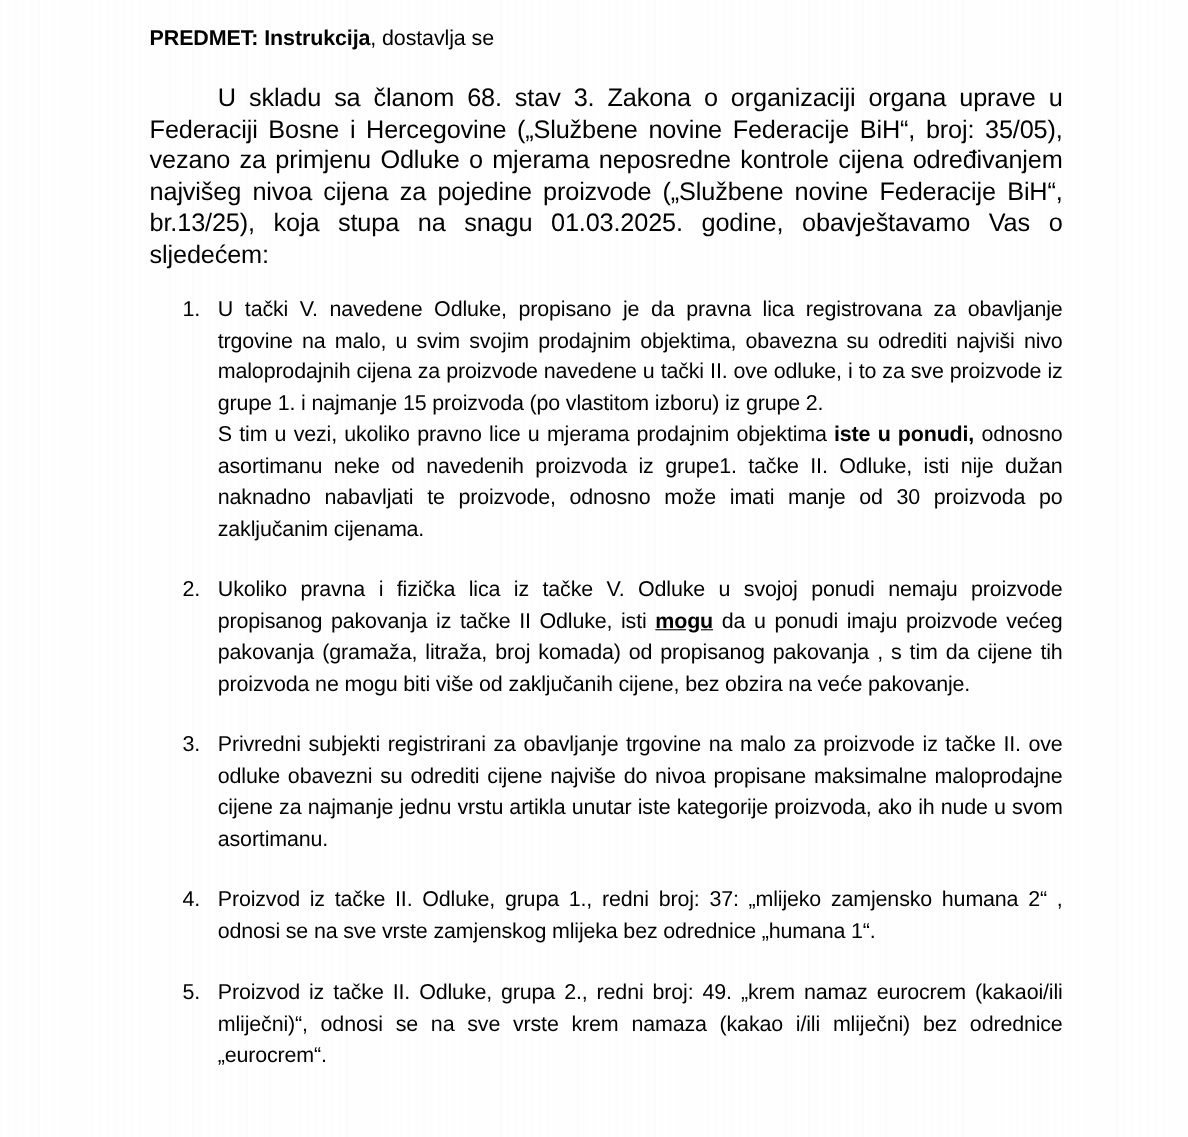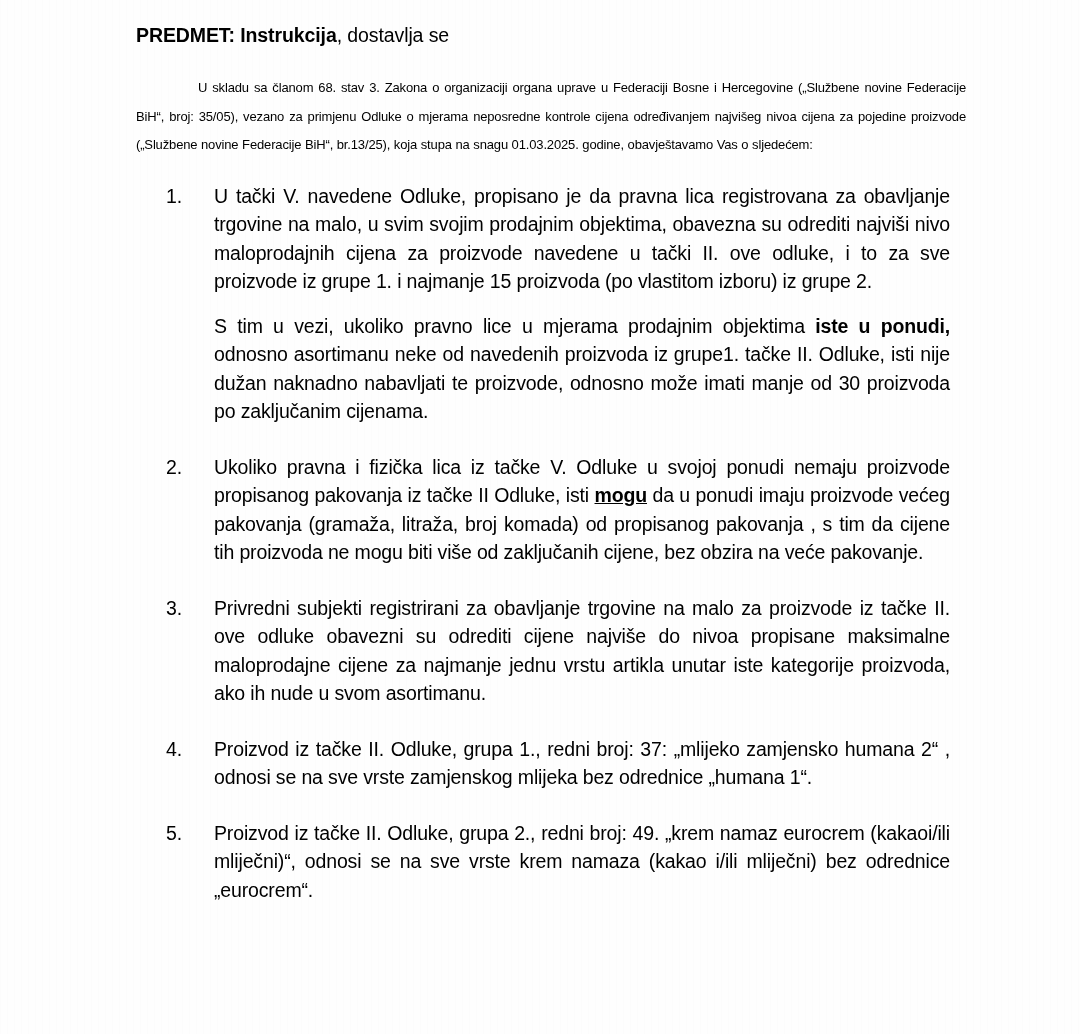--- a/index.html
+++ b/index.html
@@ -41,21 +41,21 @@
     margin: 0 0 26px 0;
     letter-spacing: -0.1px;
     white-space: nowrap;
   }
   .subject-line .lbl { font-weight: bold; }
   .subject-line .val { font-weight: bold; }
   .subject-line .rest { font-weight: normal; }
 
   
   .intro {
-    font-size: 13px;
+    font-size: 23px;
     line-height: 28.5px;
     text-align: justify;
     text-justify: inter-word;
     margin: 0;
     text-indent: 62px;
     letter-spacing: -0.15px;
     word-spacing: 0.2px;
   }
 
   
@@ -79,21 +79,21 @@
     position: absolute;
     left: 30px;
     top: 0;
     width: 30px;
     text-align: left;
     font-size: 19.5px;
     line-height: 28.5px;
     letter-spacing: -0.15px;
   }
   .para {
-    margin: 16px;
+    margin: 0;
     text-align: justify;
     text-justify: inter-word;
   }
 
   b.bold { font-weight: bold; }
   u.bold-u { font-weight: bold; text-decoration: underline; }
 
   
   .num-item > .para:last-child { text-align-last: left; }
   .intro { text-align-last: left; }

